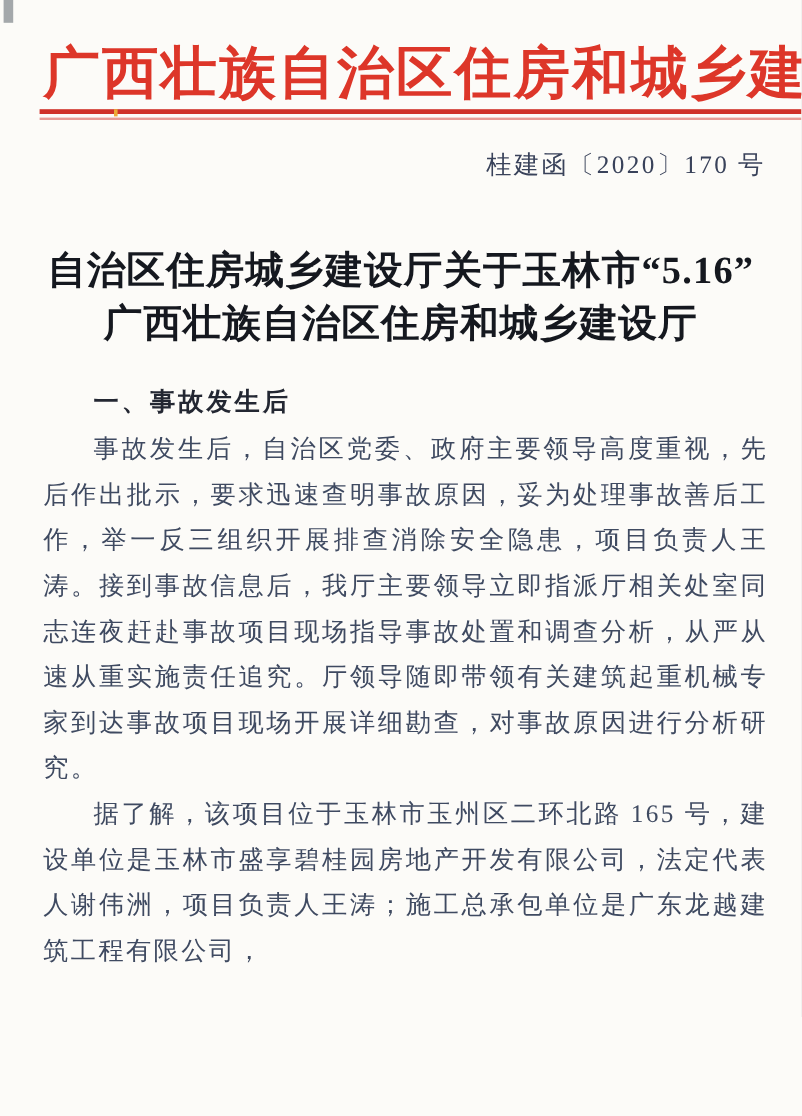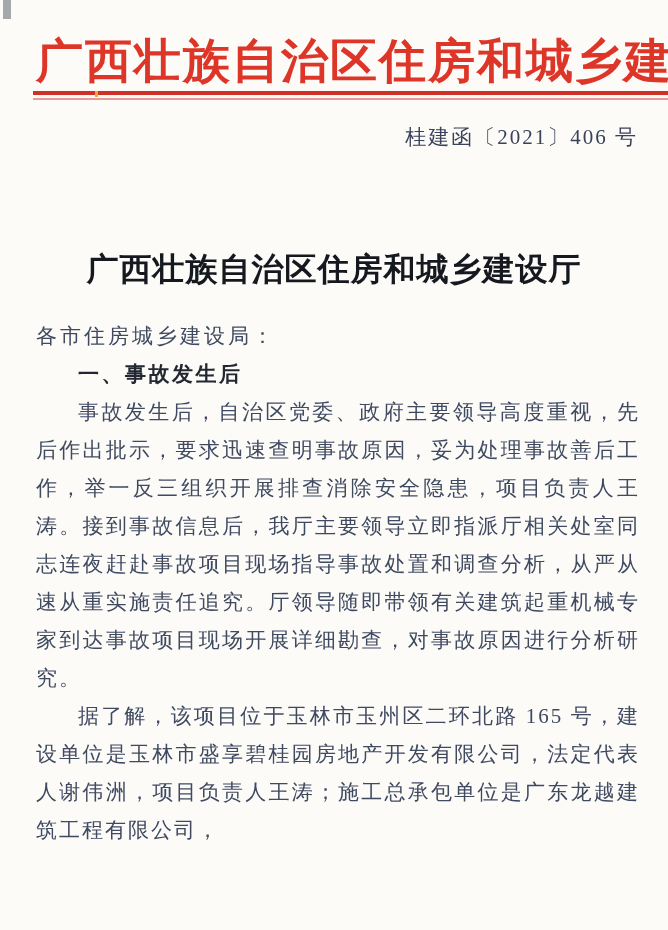--- a/index.html
+++ b/index.html
@@ -95,27 +95,26 @@
   <div class="scan-artifact"></div>
 
   <div class="banner">广西壮族自治区住房和城乡建设厅</div>
 
   <div class="divider">
     <div class="line-thick"></div>
     <div class="line-thin"></div>
     <div class="tick"></div>
   </div>
 
-  <div class="doc-number">桂建函〔2021〕406 号</div>
+  <div class="doc-number">桂建函〔2020〕170 号</div>
 
   <h1 class="doc-title">
-    <br>
+    <span>自治区住房城乡建设厅关于玉林市“5.16”</span><br>
     <span>广西壮族自治区住房和城乡建设厅</span>
   </h1>
 
   <div class="content">
-    <p class="salutation">各市住房城乡建设局：</p>
     <p class="section-heading">一、事故发生后</p>
     <p class="para">事故发生后，自治区党委、政府主要领导高度重视，先后作出批示，要求迅速查明事故原因，妥为处理事故善后工作，举一反三组织开展排查消除安全隐患，项目负责人王涛。接到事故信息后，我厅主要领导立即指派厅相关处室同志连夜赶赴事故项目现场指导事故处置和调查分析，从严从速从重实施责任追究。厅领导随即带领有关建筑起重机械专家到达事故项目现场开展详细勘查，对事故原因进行分析研究。</p>
     <p class="para">据了解，该项目位于玉林市玉州区二环北路 165 号，建设单位是玉林市盛享碧桂园房地产开发有限公司，法定代表人谢伟洲，项目负责人王涛；施工总承包单位是广东龙越建筑工程有限公司，</p>
   </div>
 
 </div>
 
 </body></html>

